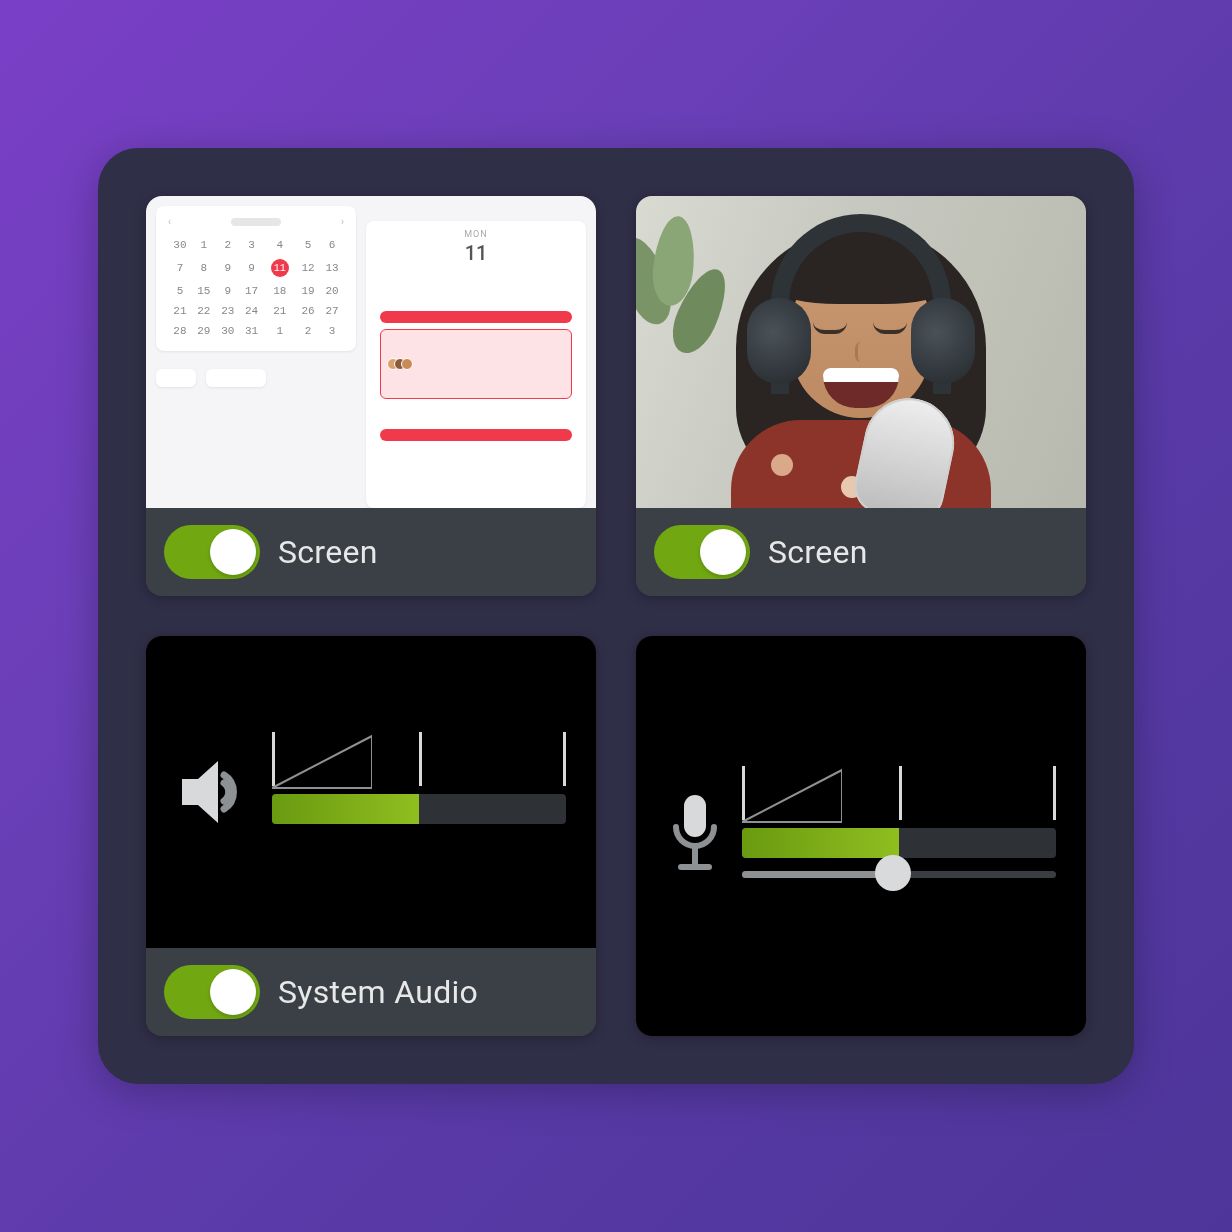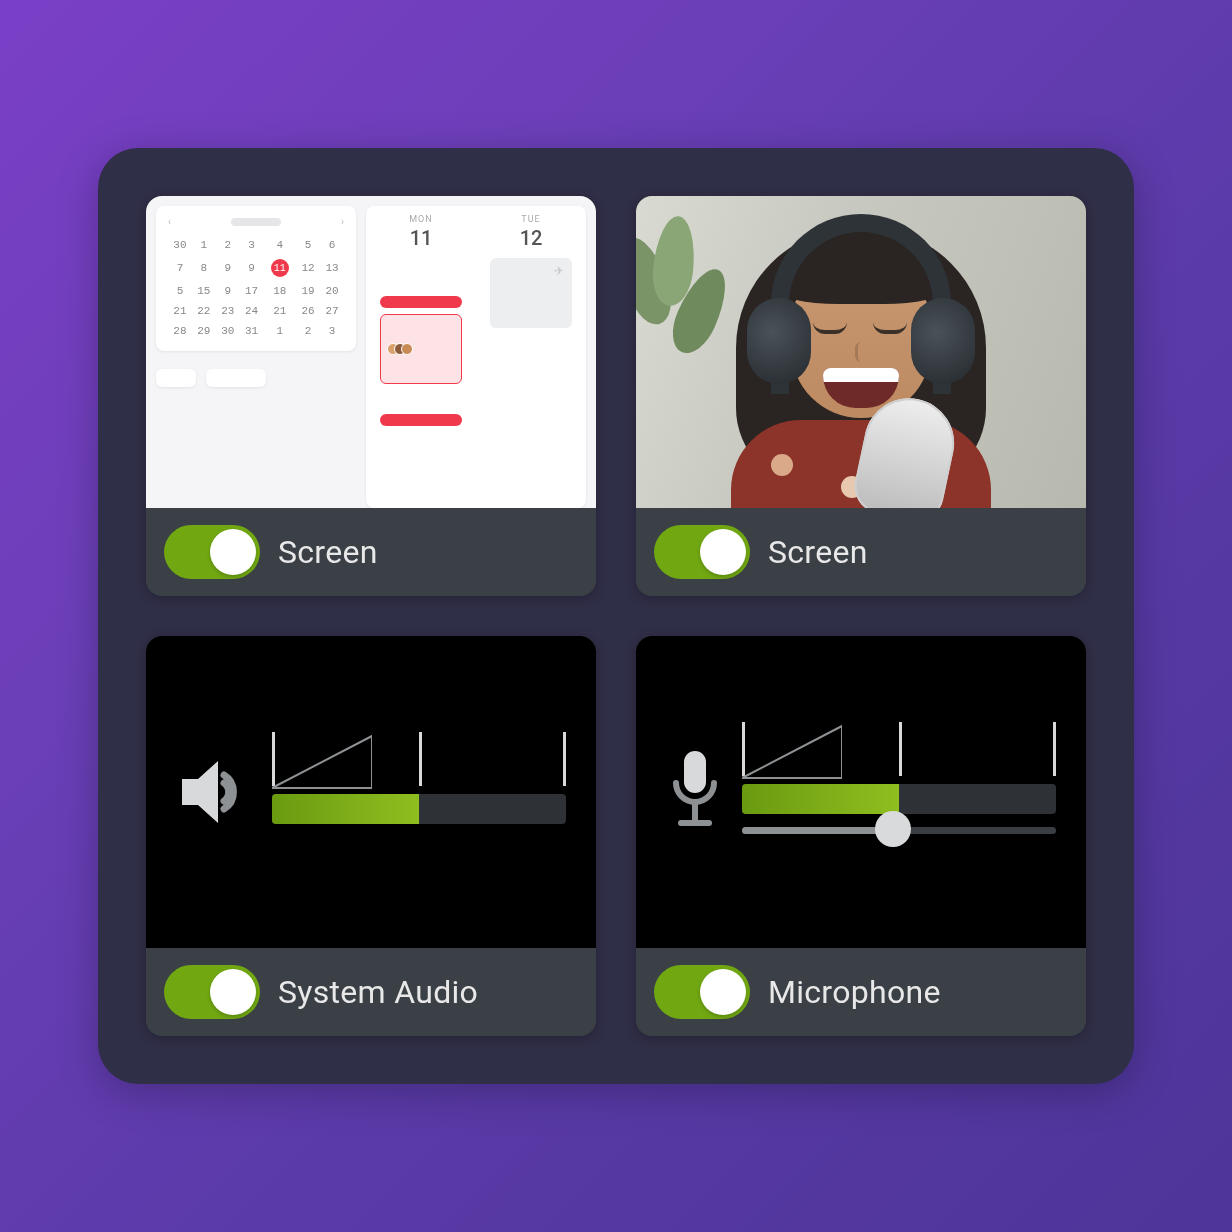--- a/index.html
+++ b/index.html
@@ -83,21 +83,21 @@
     width: 200px;
     box-shadow: 0 1px 3px rgba(0,0,0,0.08);
     font-size: 10px;
   }
   .cal-mini .nav { display:flex; justify-content:space-between; align-items:center; margin-bottom:8px; color:#bbb; }
   .cal-mini .bar { width:50px; height:8px; background:#e6e6e8; border-radius:4px; }
   .cal-mini table { width:100%; border-collapse:collapse; font-size:11px; color:#888; text-align:center; }
   .cal-mini td { padding:4px 0;font-family:Liberation Mono, monospace; }
   .cal-mini td.sel { position:relative; }
   .cal-mini td.sel span { display:inline-flex; width:18px; height:18px; background:#f0394a; color:#fff; border-radius:50%; align-items:center; justify-content:center; font-size:10px; }
-  .cal-right { flex:1; background:#fff; border-radius:8px; box-shadow:0 1px 3px rgba(0,0,0,0.08); padding:8px 14px 0; display:flex; gap:28px; }
+  .cal-right { flex:1; background:#fff; border-radius:8px; box-shadow:0 1px 3px rgba(0,0,0,0.08); padding:8px 14px 0; display:flex; gap:28px;margin-top:15px; }
   .daycol { flex:1; }
   .dayhead { text-align:center; color:#aaa; font-size:9px; letter-spacing:1px; }
   .daynum { text-align:center; font-size:20px; color:#555; margin:2px 0 8px; font-weight:500; }
   .event { border-radius:6px; margin-bottom:6px; }
   .event.pink-short { background:#f0394a; height:12px; }
   .event.pink-open { background:#fde3e6; border:1px solid #f0394a; height:70px; display:flex; align-items:center; padding-left:6px; gap:-4px;}
   .event.grey { background:#edeef0; height:70px; position:relative;}
   .avatar-dot { width:12px; height:12px; border-radius:50%; display:inline-block; border:1.5px solid #fff; }
   .plane { position:absolute; top:6px; right:8px; color:#c7c9cc; font-size:12px; }
   .skeleton-row { display:flex; gap:10px; margin-top:8px; }
@@ -214,27 +214,20 @@
           <div class="daynum">11</div>
           <div style="height:38px"></div>
           <div class="event pink-short"></div>
           <div class="event pink-open">
             <span class="avatar-dot" style="background:#d9a06a"></span>
             <span class="avatar-dot" style="background:#8a5a3a;margin-left:-5px"></span>
             <span class="avatar-dot" style="background:#c98b55;margin-left:-5px"></span>
           </div>
           <div class="event pink-short" style="margin-top:30px"></div>
         </div>
-        <div class="daycol">
-          <div class="dayhead">TUE</div>
-          <div class="daynum">12</div>
-          <div class="event grey">
-              <span class="plane">✈</span>
-            </div>
-        </div>
       </div>
     </div>
     <div class="footer">
       <div class="toggle">
           <div class="knob"></div>
         </div>
       <div class="label">Screen</div>
     </div>
   </div>
 
@@ -319,21 +312,15 @@
         <div class="level-bar">
             <div class="level-fill" style="width:50%"></div>
           </div>
         <div class="mic-slider">
           <div class="track"></div>
           <div class="track-fill" style="width:48%"></div>
           <div class="thumb" style="left:calc(48% - 18px)"></div>
         </div>
       </div>
     </div>
-    <div class="footer">
-      <div class="toggle">
-          <div class="knob"></div>
-        </div>
-      <div class="label">Microphone</div>
-    </div>
   </div>
 
 </div>
 
 </body></html>

